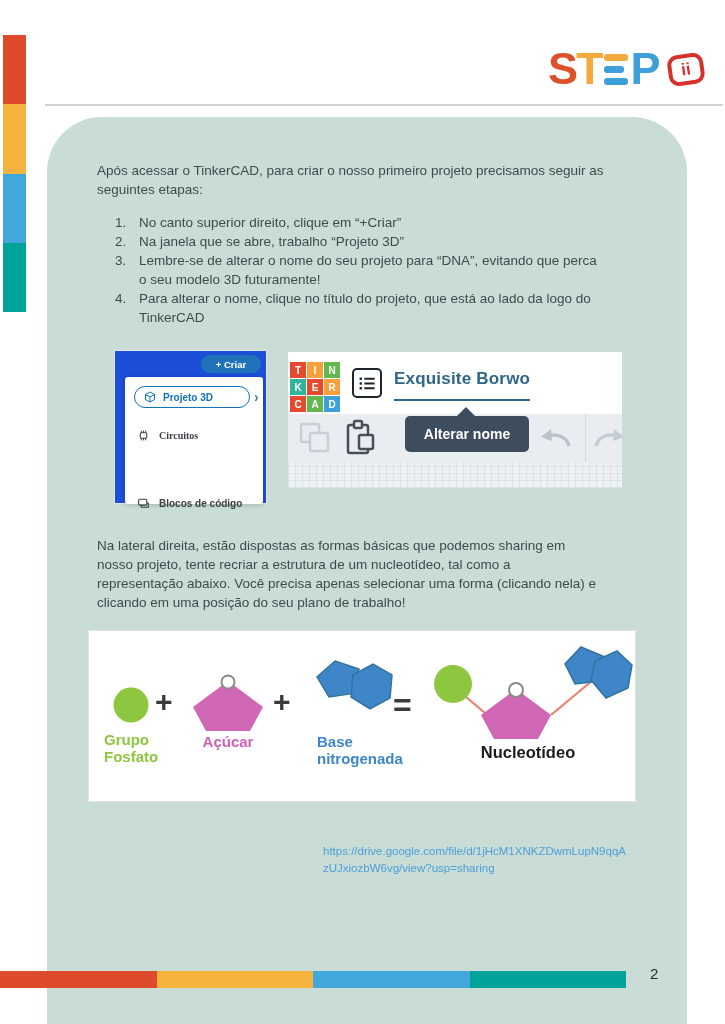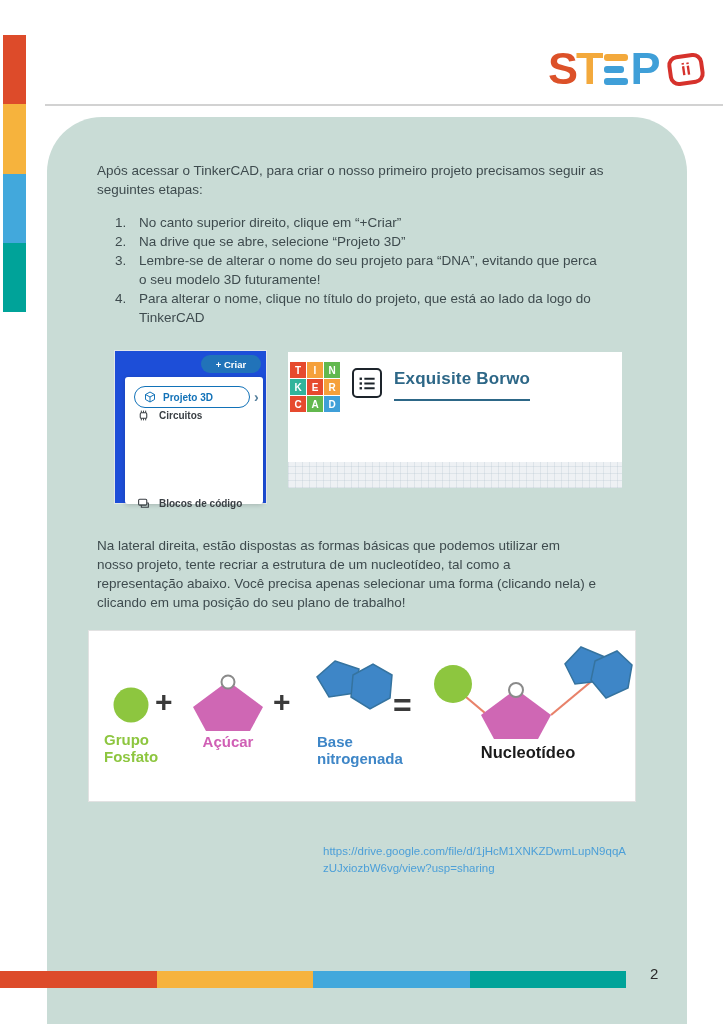--- a/index.html
+++ b/index.html
@@ -45,21 +45,21 @@
   
   .shot-create{left:67px;top:233px;width:153px;height:154px;background:#1d4ed8;box-shadow:0 0 0 1px #e3e7ea inset;padding-left:24px;}
   .create-btn{left:87px;top:5px;width:60px;height:18px;background:#2173b9;border-radius:9px;color:#fff;
     font-size:9.5px;font-weight:bold;display:flex;align-items:center;justify-content:center;}
   .dropdown{left:11px;top:27px;width:138px;height:127px;background:#fff;border-radius:3px;box-shadow:0 1px 5px rgba(0,0,0,.18);}
   .pill{left:9px;top:9px;width:116px;height:22px;border:1.5px solid var(--tc_blue);border-radius:12px;
     display:flex;align-items:center;gap:7px;padding-left:9px;color:var(--tc_blue);font-size:10px;font-weight:bold;}
   .dd-chevron{left:129px;top:12px;color:#56809d;font-size:14px;font-weight:bold;}
   .menu-row{left:12px;display:flex;align-items:center;gap:9px;color:#3a3f44;font-size:10px;font-weight:bold;}
   .menu-row svg{flex:none;}
-  .mr1{top:32px;} .mr2{top:75px;margin-top:45px;}
+  .mr1{top:52px;font-family:Liberation Serif, serif;} .mr2{top:75px;margin-top:45px;}
 
   
   .shot-rename{left:241px;top:235px;width:334px;height:136px;background:#fff;}
   .tc-logo{left:2px;top:10px;display:grid;grid-template-columns:repeat(3,16px);grid-auto-rows:16px;gap:1px;}
   .tile{display:flex;align-items:center;justify-content:center;color:#fff;font-size:10px;font-weight:bold;}
   .tl-red{background:#e64a2e;} .tl-orange{background:#f5a03b;} .tl-green{background:#62b84e;}
   .tl-teal{background:#31b49b;} .tl-blue{background:#3f9fd8;}
   .list-btn{left:64px;top:16px;width:30px;height:30px;border:2.5px solid #1d242b;border-radius:5px;
     display:flex;align-items:center;justify-content:center;background:#fff;}
   .proj-title{left:106px;top:17px;font-size:17px;font-weight:bold;color:var(--title_blue);
@@ -127,21 +127,21 @@
 
   <p class="abs p1">Após acessar o TinkerCAD, para criar o nosso primeiro projeto precisamos seguir as seguintes etapas:</p>
 
   <div class="abs steps">
     <div class="step-row">
       <span>1.</span>
       <span>No canto superior direito, clique em “+Criar”</span>
     </div>
     <div class="step-row">
       <span>2.</span>
-      <span>Na drive que se abre, selecione “Projeto 3D”</span>
+      <span>Na janela que se abre, trabalho “Projeto 3D”</span>
     </div>
     <div class="step-row">
       <span>3.</span>
       <span>Lembre-se de alterar o nome do seu projeto para “DNA”, evitando que perca o seu modelo 3D futuramente!</span>
     </div>
     <div class="step-row">
       <span>4.</span>
       <span>Para alterar o nome, clique no título do projeto, que está ao lado da logo do TinkerCAD</span>
     </div>
   </div>
@@ -187,24 +187,45 @@
     </div>
     <div class="abs list-btn">
       <svg width="19" height="19" viewBox="0 0 24 24">
         <path d="M8 6h13M8 12h13M8 18h13" stroke="#1d242b" stroke-width="2.6"></path>
         <rect x="2" y="4.5" width="3" height="3" fill="#1d242b"></rect>
         <rect x="2" y="10.5" width="3" height="3" fill="#1d242b"></rect>
         <rect x="2" y="16.5" width="3" height="3" fill="#1d242b"></rect>
       </svg>
     </div>
     <div class="abs proj-title">Exquisite Borwo</div>
+    <div class="abs toolbar">
+      <svg class="abs tb-copy" width="34" height="34" viewBox="0 0 34 34">
+        <rect x="3" y="3" width="18" height="18" rx="2" fill="none" stroke="#c7ced6" stroke-width="2.5"></rect>
+        <rect x="12" y="12" width="18" height="18" rx="2" fill="#e9edf1" stroke="#c7ced6" stroke-width="2.5"></rect>
+      </svg>
+      <svg class="abs tb-clip" width="32" height="38" viewBox="0 0 32 38">
+        <rect x="4" y="6" width="20" height="28" rx="2" fill="none" stroke="#474f58" stroke-width="2.5"></rect>
+        <rect x="10" y="2" width="8" height="7" rx="1.5" fill="#e9edf1" stroke="#474f58" stroke-width="2.5"></rect>
+        <rect x="15" y="16" width="14" height="14" rx="1.5" fill="#e9edf1" stroke="#474f58" stroke-width="2.5"></rect>
+      </svg>
+      <div class="abs tb-div"></div>
+      <svg class="abs tb-undo" width="34" height="22" viewBox="0 0 34 22">
+        <path d="M31 19 C29 10 19 6 10 9" fill="none" stroke="#b9c1ca" stroke-width="3.5"></path>
+        <polygon points="13,2 3,10 14,14" fill="#b9c1ca"></polygon>
+      </svg>
+      <svg class="abs tb-redo" width="34" height="22" viewBox="0 0 34 22">
+        <path d="M3 19 C5 10 15 6 24 9" fill="none" stroke="#c6ccd3" stroke-width="3.5"></path>
+        <polygon points="21,2 31,10 20,14" fill="#c6ccd3"></polygon>
+      </svg>
+      <div class="abs tooltip">Alterar nome</div>
+    </div>
     <div class="abs plane"></div>
   </div>
 
-  <p class="abs p2">Na lateral direita, estão dispostas as formas básicas que podemos utilizar em nosso projeto, tente recriar a estrutura de um nucleotídeo, tal como a representação abaixo. Você precisa apenas selecionar uma forma (clicando nela) e clicando em uma posição do seu plano de trabalho!</p>
+  <p class="abs p2">Na lateral direita, estão dispostas as formas básicas que podemos sharing em nosso projeto, tente recriar a estrutura de um nucleotídeo, tal como a representação abaixo. Você precisa apenas selecionar uma forma (clicando nela) e clicando em uma posição do seu plano de trabalho!</p>
 
   <div class="abs diagram">
     <svg width="548" height="172" viewBox="0 0 548 172">
 
       <circle cx="42" cy="74" r="17.5" style="fill:var(--shape_green)"></circle>
 
       <polygon points="139,50 174,76 161,100 117,100 104,76" style="fill:var(--shape_pink)"></polygon>
       <circle cx="139" cy="51" r="6.5" fill="#fff" stroke="#8a8a8a" stroke-width="2"></circle>
 
       <polygon points="246,30 270,38 266,62 240,66 228,46" style="fill:var(--shape_blue);stroke:#35739f" stroke-width="1.5"></polygon>

